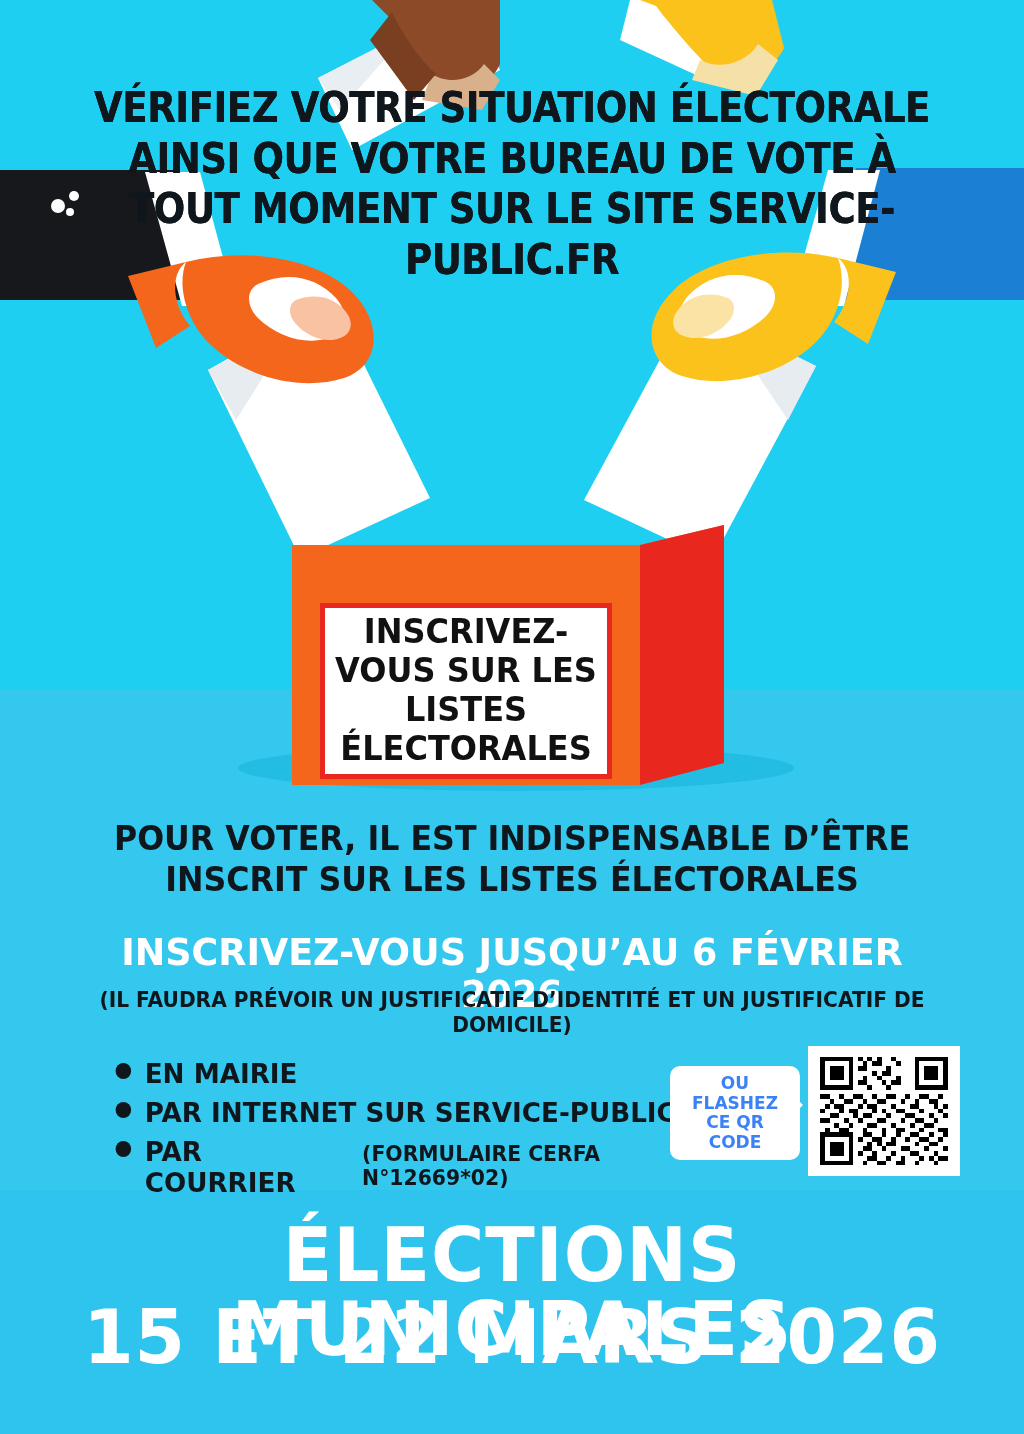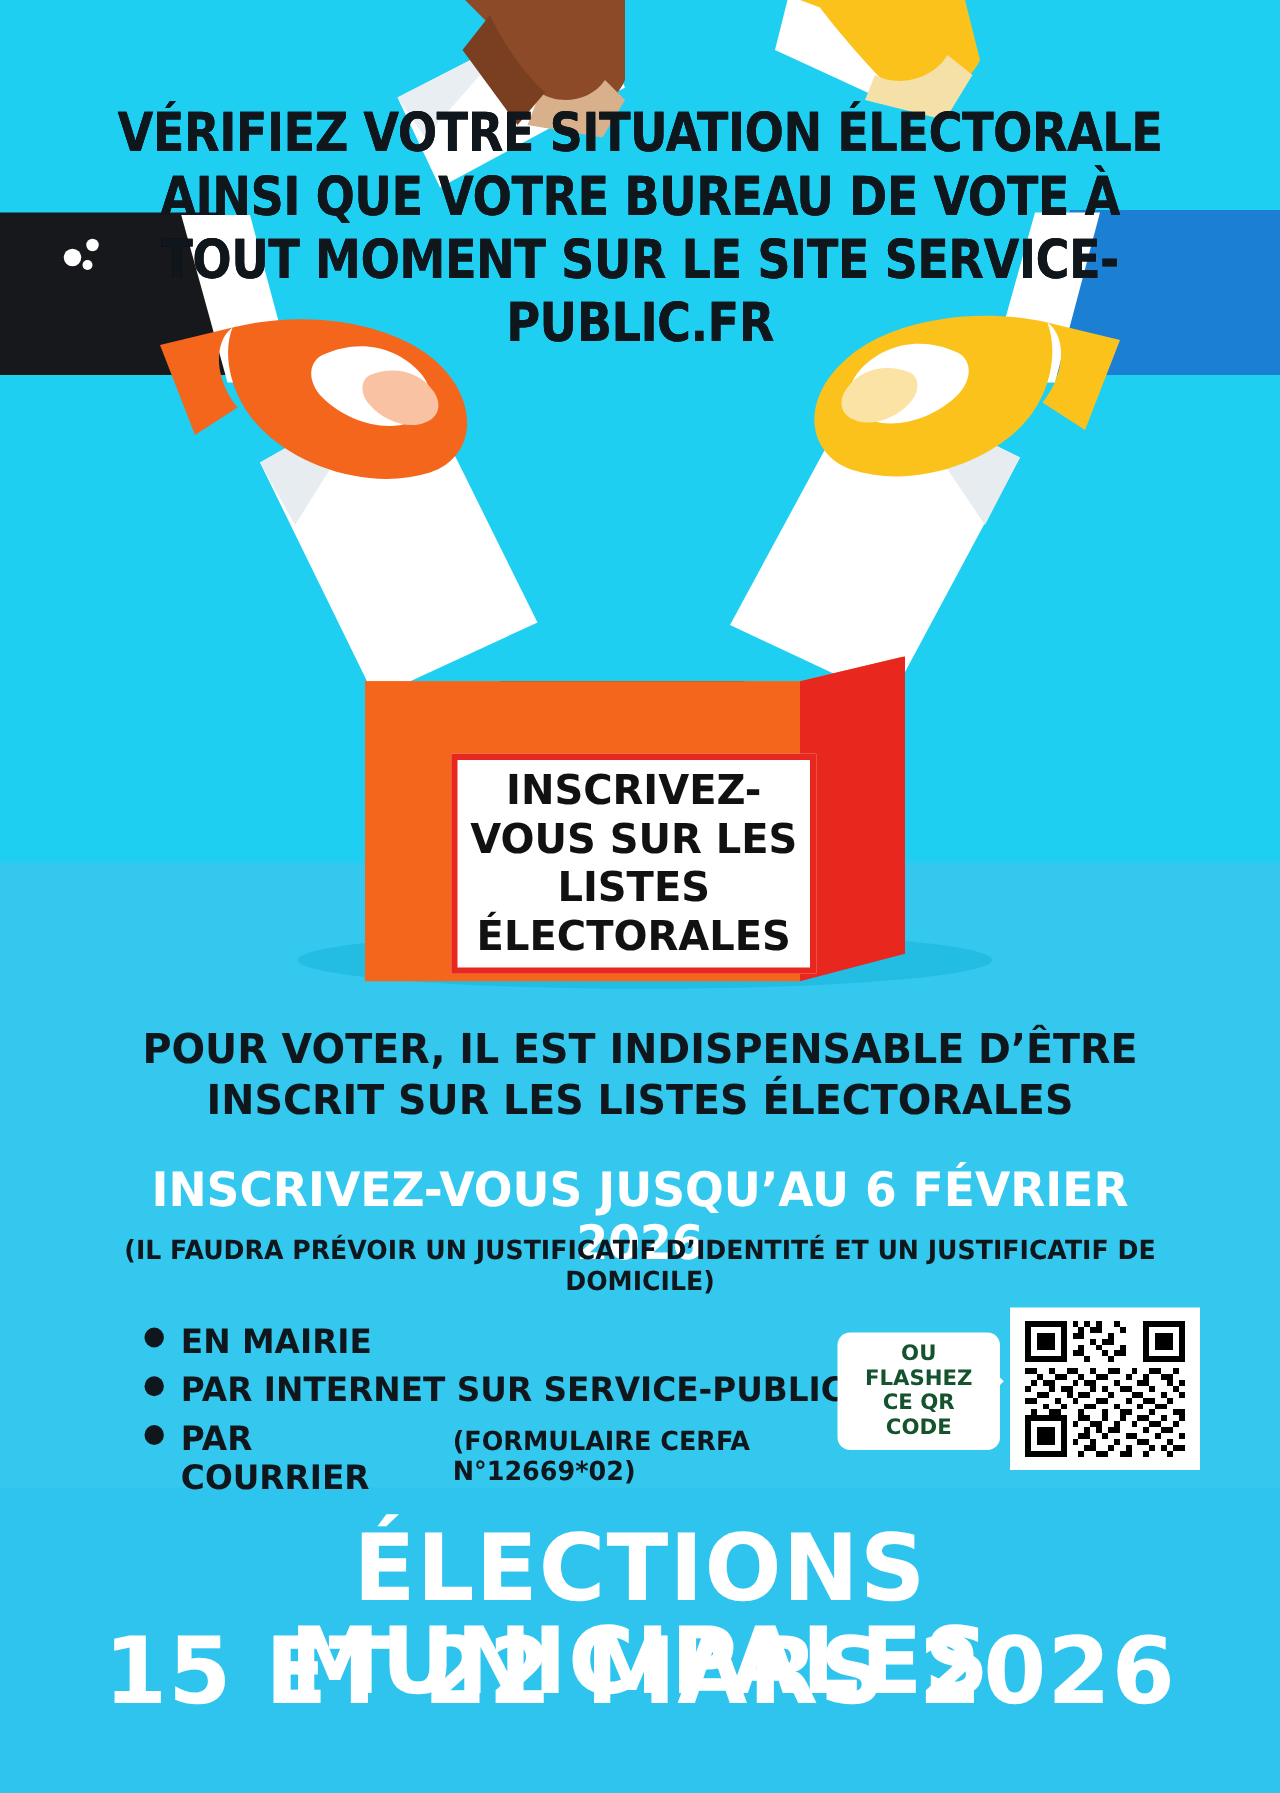--- a/index.html
+++ b/index.html
@@ -48,21 +48,21 @@
   .box-front{position:absolute;left:0;top:20px;width:348px;height:240px;background:#f4661b;}
   .box-side{position:absolute;left:348px;top:0px;width:84px;height:260px;background:#e8271f;
     clip-path:polygon(0 20px,100% 0,100% 238px,0 100%);}
   .box-top{position:absolute;left:0;top:0px;width:432px;height:34px;
     background:#ff7a2b;clip-path:polygon(0 20px,348px 20px,432px 0,432px 14px,348px 34px,0 34px);}
   .slot{position:absolute;left:108px;top:12px;width:196px;height:14px;background:#7a1f10;
     transform:skewX(-12deg);border-radius:3px;}
   .label{
     position:absolute;left:28px;top:58px;width:292px;height:176px;background:#ffffff;
     border:5px solid #e8271f;box-sizing:border-box;
-    display:flex;align-items:center;justify-content:center;margin-left:41px;
+    display:flex;align-items:center;justify-content:center;
   }
   .label-text{
     color:#111;font-weight:bold;text-transform:uppercase;text-align:center;
     font-size:33px;line-height:1.18;letter-spacing:0px;transform:scaleX(0.97);
   }
 
   
   .mid1{
     position:absolute;left:62px;top:818px;width:900px;text-align:center;
     color:#10171c;font-weight:bold;text-transform:uppercase;font-size:33px;line-height:1.25;
@@ -90,21 +90,21 @@
     width:16px;height:16px;border-radius:50%;background:#10171c;margin-right:14px;
     flex:0 0 16px;position:relative;top:-4px;
   }
   .small{font-size:21px;}
 
   
   .qr-wrap{position:absolute;left:670px;top:1046px;z-index:6;width:310px;height:130px;}
   .qr-note{
     position:absolute;left:0;top:20px;width:130px;
     background:#ffffff;border-radius:10px;padding:8px 10px;box-sizing:border-box;
-    color:#14532d;font-weight:bold;text-transform:uppercase;font-size:17px;line-height:1.15;
+    color:#3b82f6;font-weight:bold;text-transform:uppercase;font-size:17px;line-height:1.15;
     text-align:center;
   }
   .qr-note:after{
     content:"";position:absolute;right:-12px;top:30px;border:9px solid transparent;
     border-left-color:#ffffff;
   }
   .qr{
     position:absolute;left:138px;top:0;width:152px;height:130px;background:#ffffff;
     padding:6px;box-sizing:border-box;
   }

